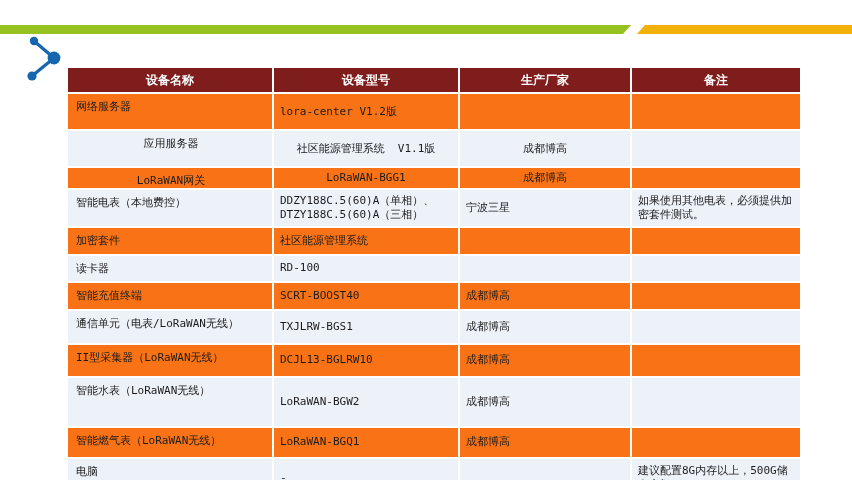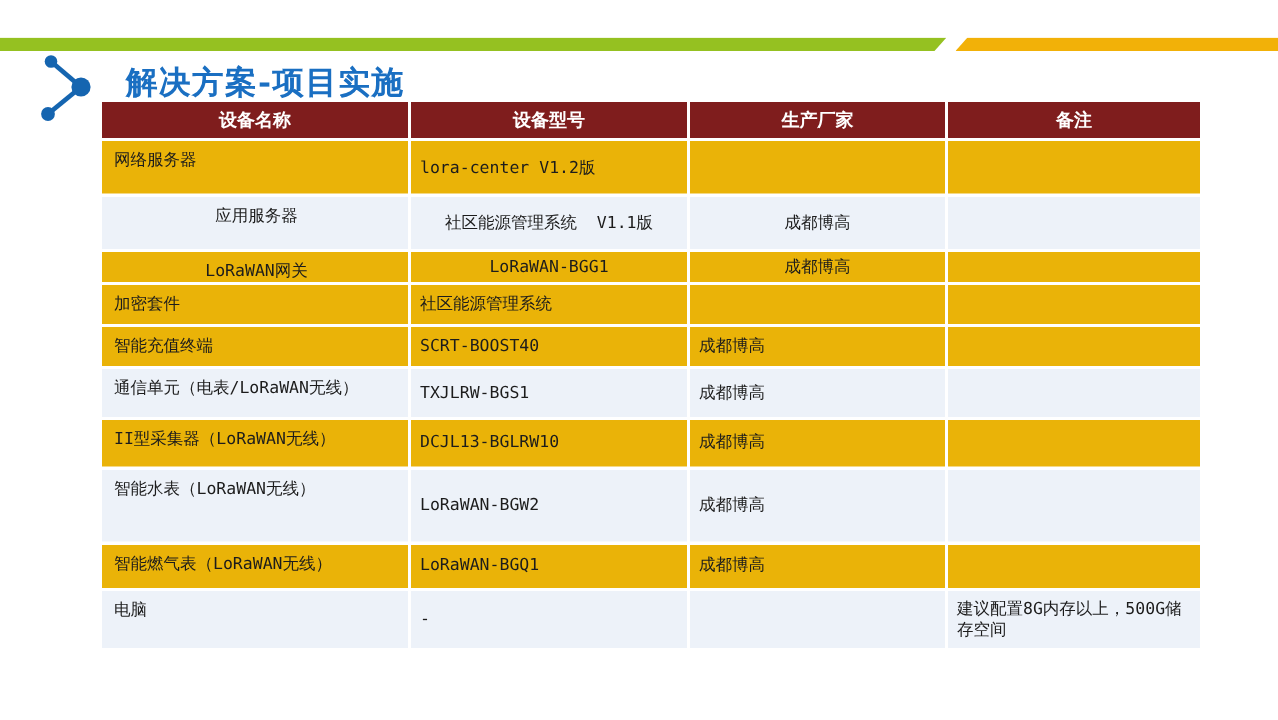--- a/index.html
+++ b/index.html
@@ -79,42 +79,41 @@
     font-family: "DejaVu Sans Mono", "Liberation Mono", monospace;
     font-size: 11px;
     line-height: 1.25;
     color: #1c1c1c;
     padding: 0 6px;
     white-space: pre-wrap;
     word-break: break-all;
   }
   .device-table td.c0 { vertical-align: top; padding-top: 6px; padding-left: 8px; }
   .device-table td.c1, .device-table td.c2, .device-table td.c3 { vertical-align: middle; }
-  .device-table tr.odd td  { background: #eab308; }
+  .device-table tr.odd td  { background: #f97316; }
   .device-table tr.even td { background: #EDF2F9; }
 </style>
 </head>
 <body>
 
 <div class="slide">
 
   <div class="bar-green"></div>
   <div class="bar-gold"></div>
 
   <svg class="logo" viewBox="0 0 56 52">
     <g stroke="#1565B0" stroke-width="3.2" fill="#1565B0">
       <line x1="20" y1="9" x2="40" y2="26"></line>
       <line x1="18" y1="44" x2="40" y2="26"></line>
       <circle cx="20" cy="9" r="4.2" stroke="none"></circle>
       <circle cx="40" cy="26" r="6.4" stroke="none"></circle>
       <circle cx="18" cy="44" r="4.6" stroke="none"></circle>
     </g>
   </svg>
 
-  <h1 class="title">解决方案-项目实施</h1>
   <div class="title-underline"></div>
 
   <div class="tbl-wrap">
     <table class="device-table">
       <colgroup>
         <col style="width:206px">
         <col style="width:186px">
         <col style="width:172px">
         <col style="width:170px">
       </colgroup>
@@ -138,26 +137,39 @@
             <td class="c1">社区能源管理系统  V1.1版</td>
             <td class="c2">成都博高</td>
             <td class="c3"></td>
           </tr>
           <tr class="odd" style="height: 18px; text-align: center;">
             <td class="c0">LoRaWAN网关</td>
             <td class="c1">LoRaWAN-BGG1</td>
             <td class="c2">成都博高</td>
             <td class="c3"></td>
           </tr>
+          <tr class="even" style="height: 38px;">
+            <td class="c0">智能电表（本地费控）</td>
+            <td class="c1">DDZY188C.5(60)A（单相）、
+DTZY188C.5(60)A（三相）</td>
+            <td class="c2">宁波三星</td>
+            <td class="c3">如果使用其他电表，必须提供加密套件测试。</td>
+          </tr>
           <tr class="odd" style="height: 28px;">
             <td class="c0">加密套件</td>
             <td class="c1">社区能源管理系统</td>
             <td class="c2"></td>
             <td class="c3"></td>
           </tr>
+          <tr class="even" style="height: 27px;">
+            <td class="c0">读卡器</td>
+            <td class="c1">RD-100</td>
+            <td class="c2"></td>
+            <td class="c3"></td>
+          </tr>
           <tr class="odd" style="height: 28px; margin-top: 43px;">
             <td class="c0">智能充值终端</td>
             <td class="c1">SCRT-BOOST40</td>
             <td class="c2">成都博高</td>
             <td class="c3"></td>
           </tr>
           <tr class="even" style="height: 34px;">
             <td class="c0">通信单元（电表/LoRaWAN无线）</td>
             <td class="c1">TXJLRW-BGS1</td>
             <td class="c2">成都博高</td>

